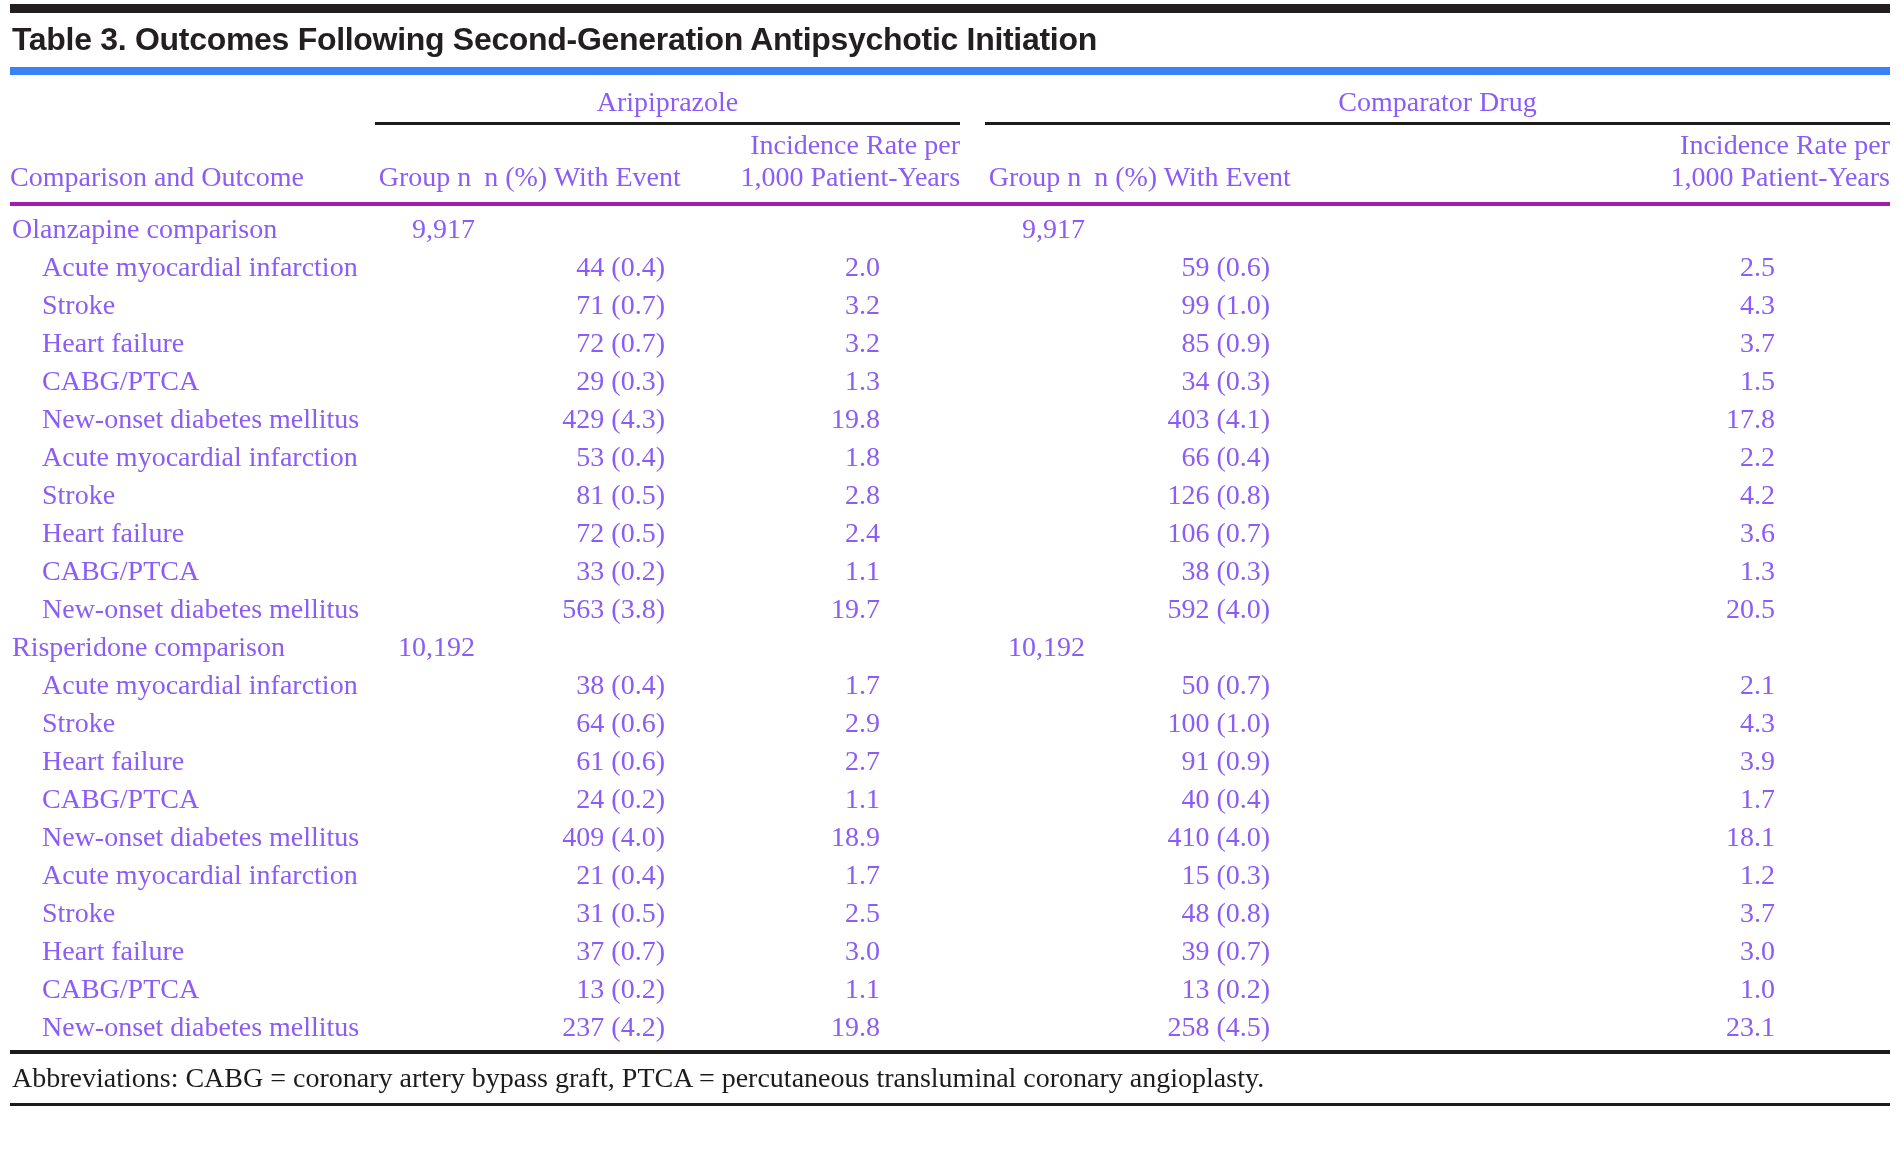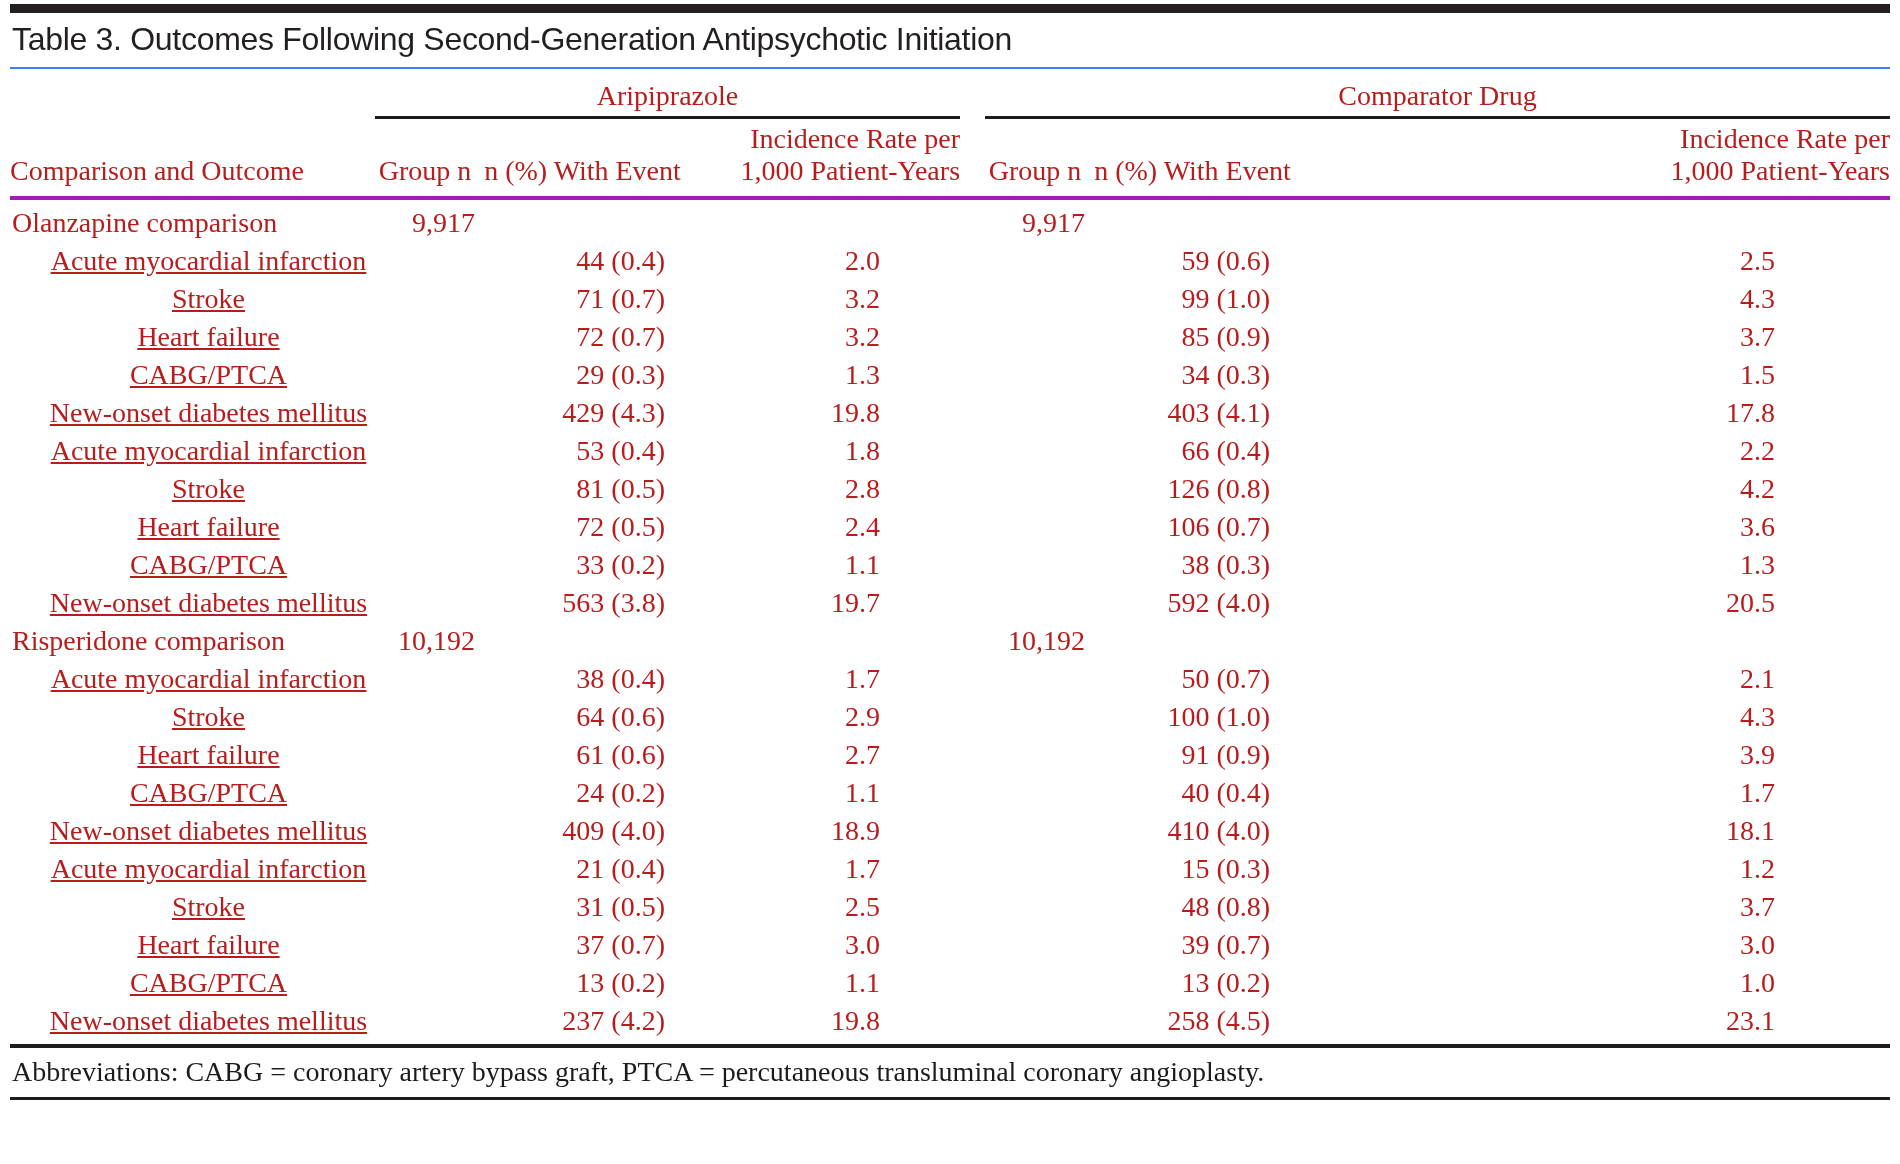--- a/index.html
+++ b/index.html
@@ -13,33 +13,33 @@
     font-family: "Liberation Serif", "DejaVu Serif", serif;
     overflow: hidden;
   }
   .top-bar {
     height: 9px;
     background: #231f20;
     margin-bottom: 7px;
   }
   .title {
     font-family: "Liberation Sans", "DejaVu Sans", sans-serif;
-    font-weight: normal;
+    font-weight: bold;
     font-size: 32px;
     letter-spacing: -0.3px;
     color: #231f20;
     padding: 1px 0 9px 2px;
-    border-bottom: 2px solid #3b82f6;
+    border-bottom: 8px solid #3b82f6;
   }
   table.data {
     width: 100%;
     border-collapse: collapse;
     table-layout: fixed;
     font-size: 28px;
-    color: #b91c1c;
+    color: #8b5cf6;
   }
   table.data th { font-weight: normal; }
   .group-head th {
     vertical-align: bottom;
     text-align: center;
     padding: 12px 0 5px 0;
     line-height: 30px;
   }
   .group-head th.ruled { border-bottom: 3px solid #1d1b1b; }
   .col-head th {
@@ -50,21 +50,21 @@
   }
   .h-left   { text-align: left; }
   .h-center { text-align: center; font-family: Liberation Serif, serif; }
   .h-right  { text-align: right; }
   tbody td {
     padding: 4px 0;
     line-height: 30px;
     vertical-align: bottom;
   }
   td.c-label    { text-align: left; padding-left: 2px; margin-left: 44px; }
-  td.c-outcome  { text-align: center; padding-left: 32px; text-decoration: underline; }
+  td.c-outcome  { text-align: left; padding-left: 32px; }
   td.c-groupn   { text-align: right; }
   td.c-event-a  { text-align: right; padding-right: 25px; }
   td.c-rate-a   { text-align: right; padding-right: 80px; }
   td.c-event-c  { text-align: right; padding-right: 30px; }
   td.c-rate-c   { text-align: right; padding-right: 115px; }
   tbody tr:first-child td { padding-top: 8px; }
   tbody tr:last-child td  { padding-bottom: 8px; }
   .footnote {
     border-top: 4px solid #1d1b1b;
     border-bottom: 3px solid #1d1b1b;

